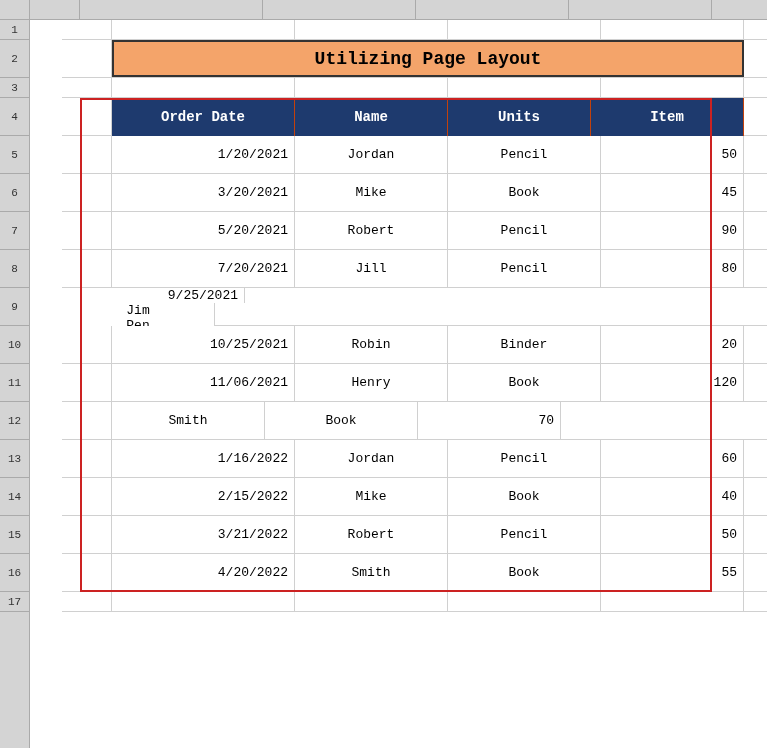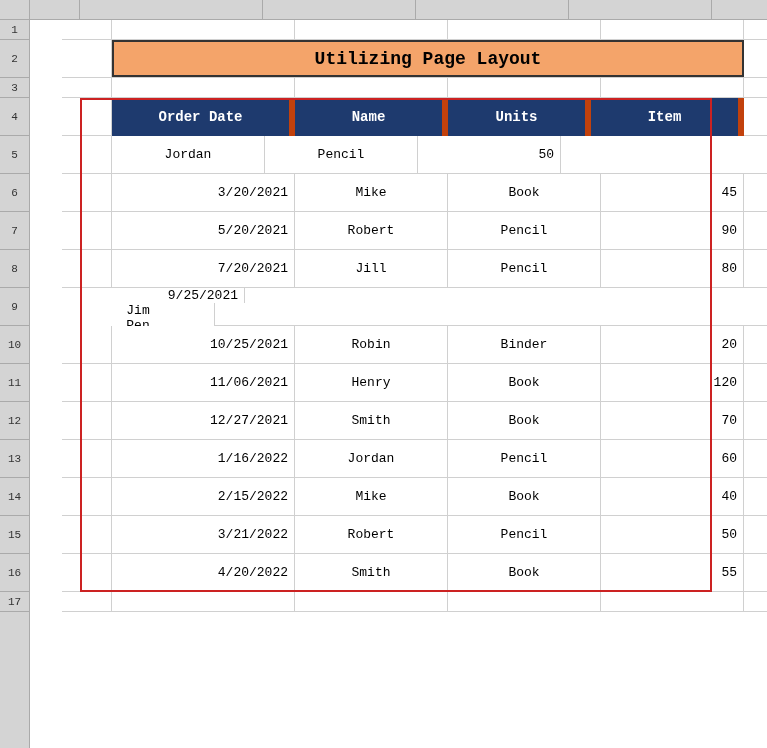--- a/index.html
+++ b/index.html
@@ -121,21 +121,21 @@
 
     
     .header-cell {
       background: #1e3a6e;
       color: #ffffff;
       font-weight: bold;
       font-size: 14px;
       display: flex;
       align-items: center;
       justify-content: center;
-      border-right: 6px solid #c2410c;
+      border-right: 1px solid #c2410c;
     }
 
     
     .data-center {
       justify-content: center;
     }
     .data-right {
       justify-content: flex-end;
     }
 
@@ -213,20 +213,21 @@
           </div>
           <div class="grid-row" style="height: 38px; min-height: 38px;">
             <div class="cell col-a data-center"></div>
             <div class="cell col-b header-cell" style="height: 38px;">Order Date</div>
             <div class="cell col-c header-cell" style="height: 38px;">Name</div>
             <div class="cell col-e header-cell" style="height: 38px;">Units</div>
             <div class="cell col-d header-cell" style="height: 38px;">Item</div>
           </div>
           <div class="grid-row" style="height: 38px; min-height: 38px;">
             <div class="cell col-a data-center"></div>
+            <div class="cell col-b data-right">1/20/2021</div>
             <div class="cell col-c data-center">Jordan</div>
             <div class="cell col-d data-center">Pencil</div>
             <div class="cell col-e data-right">50</div>
           </div>
           <div class="grid-row" style="height: 38px; min-height: 38px;">
             <div class="cell col-a data-center"></div>
             <div class="cell col-b data-right">3/20/2021</div>
             <div class="cell col-c data-center">Mike</div>
             <div class="cell col-d data-center">Book</div>
             <div class="cell col-e data-right">45</div>
@@ -261,21 +262,20 @@
           </div>
           <div class="grid-row" style="height: 38px; min-height: 38px;">
             <div class="cell col-a data-center"></div>
             <div class="cell col-b data-right">11/06/2021</div>
             <div class="cell col-c data-center">Henry</div>
             <div class="cell col-d data-center">Book</div>
             <div class="cell col-e data-right">120</div>
           </div>
           <div class="grid-row" style="height: 38px; min-height: 38px;">
             <div class="cell col-a data-center"></div>
-            <div class="cell col-b data-right">12/27/2021</div>
             <div class="cell col-c data-center">Smith</div>
             <div class="cell col-d data-center">Book</div>
             <div class="cell col-e data-right">70</div>
           </div>
           <div class="grid-row" style="height: 38px; min-height: 38px;">
             <div class="cell col-a data-center"></div>
             <div class="cell col-b data-right">1/16/2022</div>
             <div class="cell col-c data-center">Jordan</div>
             <div class="cell col-d data-center">Pencil</div>
             <div class="cell col-e data-right">60</div>

